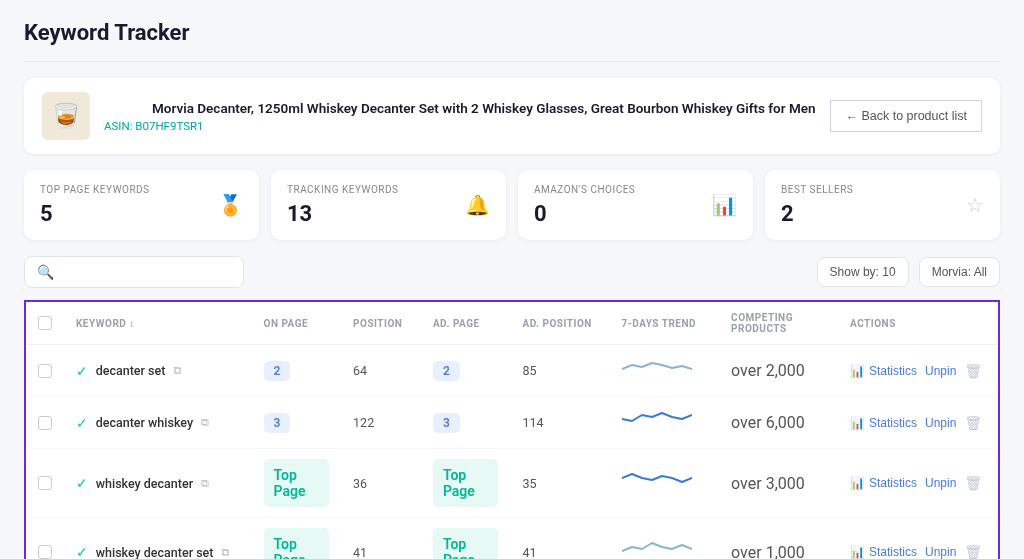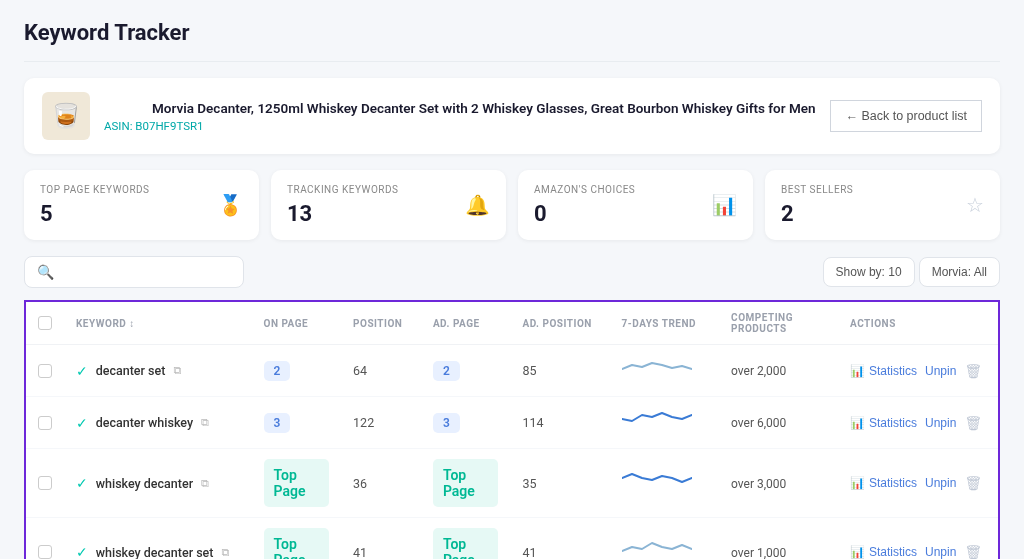--- a/index.html
+++ b/index.html
@@ -132,21 +132,21 @@
       border: none;
       outline: none;
       font-size: 12.5px;
       color: #555;
       background: transparent;
       width: 100%;
     }
     .search-icon-svg { color: #aaa; font-size: 14px; }
     .controls-right {
       display: flex;
-      gap: 4px;
+      gap: 10px;
     }
     .control-btn {
       background: #fff;
       border: 1px solid #e0e4ea;
       border-radius: 8px;
       padding: 7px 12px;
       font-size: 12px;
       color: #555;
       cursor: pointer;
       display: flex;
@@ -234,21 +234,21 @@
     }
     .pos-number {
       font-size: 12.5px;
       color: #555;
     }
     .trend-svg {
       width: 70px;
       height: 28px;
     }
     .competing {
-      font-size: 12px;
+      font-size: 16px;
       color: #555;
     }
     .actions-cell {
       display: flex;
       align-items: center;
       gap: 8px;
     }
     .stats-btn {
       display: flex;
       align-items: center;

